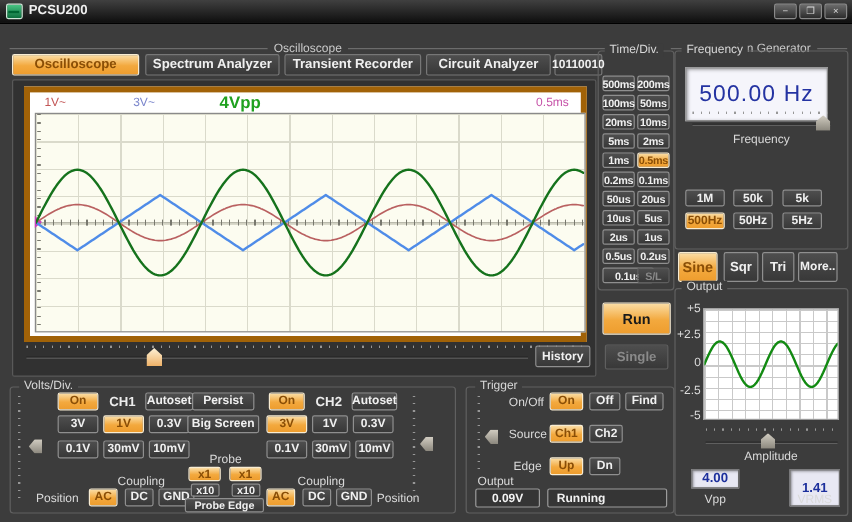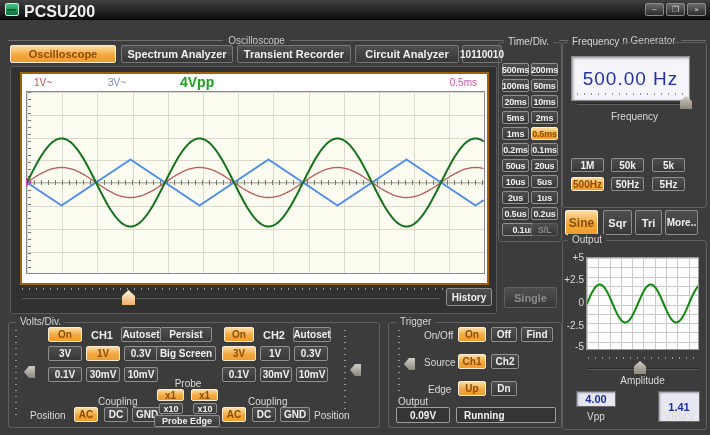--- a/index.html
+++ b/index.html
@@ -3,21 +3,21 @@
 <meta charset="utf-8">
 <style>
   html,body{margin:0;padding:0;background:#222;}
   #app{position:relative;width:710px;height:435px;background:#3c3c3c;overflow:hidden;
        font-family:"Liberation Sans",sans-serif;-webkit-font-smoothing:antialiased;}
   .abs{position:absolute;box-sizing:border-box;}
   
   .titlebar{left:0;top:0;width:710px;height:20px;background:linear-gradient(#404040,#0e0e0e);border-bottom:1px solid #000;}
   .appicon{left:5px;top:3px;width:14px;height:13px;background:linear-gradient(#49c584,#0c6e3c);border:1px solid #cfe8d8;border-radius:2px;}
   .appicon:after{content:"";position:absolute;left:1px;top:5px;width:9px;height:2px;background:#063;}
-  .apptitle{left:24px;top:3px;color:#f0f0f0;font-size:16px;font-weight:bold;}
+  .apptitle{left:24px;top:3px;color:#f0f0f0;font-size:11px;font-weight:bold;}
   .winbtn{width:19px;height:13px;background:linear-gradient(#6b6b6b,#2c2c2c);border:1px solid #8a8a8a;border-radius:2px;
           color:#d8d8d8;font-size:8px;line-height:11px;text-align:center;}
   
   .menubar{left:0;top:20px;width:710px;height:16px;display:flex;align-items:center;}
   .menu-item{color:#e6e6e6;font-size:11px;padding:0 8px;}
   .menu-dis{color:#8e8e8e;font-size:11px;padding:0 8px;}
   
   .sep{display:flex;align-items:center;gap:5px;color:#c9c9c9;font-size:10px;}
   .sep:before,.sep:after{content:"";flex:1;height:1px;background:#6c6c6c;}
   
@@ -28,21 +28,21 @@
   .dim{color:#8a8a8a!important;border-color:#5f5f5f!important;}
   .s9{font-size:9px;letter-spacing:-0.2px;}
   .lab{color:#dadada;font-size:10px;}
   .labb{color:#ececec;font-size:11px;font-weight:bold;}
   .cen{text-align:center;}
   
   .gbox{border:1px solid #606060;border-radius:3px;}
   .glab{background:#3c3c3c;padding:0 4px;color:#d8d8d8;font-size:10px;}
   
   .scopepanel{background:#313131;border:1px solid #595959;border-radius:2px;}
-  .scopewhite{background:#fff;border:2px solid #a16207;}
+  .scopewhite{background:#fff;border:5px solid #a16207;}
   .grid{background-color:#fcfcf0;border:1px solid #8a8a8a;
     background-image:repeating-linear-gradient(to right,#dadacb 0 1px,transparent 1px 35.2px),
                      repeating-linear-gradient(to bottom,#dadacb 0 1px,transparent 1px 22.8px);}
   .ctick{background-image:repeating-linear-gradient(to right,#77776d 0 1px,transparent 1px 7px);}
   .ltick{background-image:repeating-linear-gradient(to bottom,#77776d 0 1px,transparent 1px 7px);}
   .cline{background:#b9b9ab;}
   
   .hdots{height:2px;background-image:repeating-linear-gradient(to right,#979797 0 1px,transparent 1px 7px);}
   .vdots{width:2px;background-image:repeating-linear-gradient(to bottom,#979797 0 1px,transparent 1px 6px);}
   .htrack{height:2px;background:#262626;border-bottom:1px solid #5f5f5f;}
@@ -129,20 +129,21 @@
   <div class="abs btn s9" style="left:531px;top:159px;width:27px;height:13px">20us</div>
   <div class="abs btn s9" style="left:502px;top:175px;width:27px;height:13px">10us</div>
   <div class="abs btn s9" style="left:531px;top:175px;width:27px;height:13px">5us</div>
   <div class="abs btn s9" style="left:502px;top:191px;width:27px;height:13px">2us</div>
   <div class="abs btn s9" style="left:531px;top:191px;width:27px;height:13px">1us</div>
   <div class="abs btn s9" style="left:502px;top:207px;width:27px;height:13px">0.5us</div>
   <div class="abs btn s9" style="left:531px;top:207px;width:27px;height:13px">0.2us</div>
   <div class="abs btn s9" style="left:502px;top:223px;width:43px;height:13px">0.1us</div>
   <div class="abs btn s9 dim" style="left:531px;top:223px;width:27px;height:13px">S/L</div>
 
+  <div class="abs btn on" style="left:502px;top:252px;width:57px;height:27px;font-size:12px;color:#1a1a1a!important">Run</div>
   <div class="abs btn dim" style="left:504px;top:287px;width:53px;height:21px;font-size:11px">Single</div>
 
   <div class="abs gbox" style="left:562px;top:42px;width:145px;height:166px"></div>
   <span class="abs glab" style="left:568px;top:36px">Frequency</span>
   <div class="abs fdisp" style="left:571px;top:56px;width:119px;height:45px">500.00 Hz</div>
   <div class="abs hdots" style="left:577px;top:93px;width:115px"></div>
   <div class="abs htrack" style="left:577px;top:103px;width:115px"></div>
   <div class="abs hup h-gray" style="left:680px;top:96px;width:12px;height:13px"></div>
   <div class="abs lab cen" style="left:562px;top:111px;width:145px">Frequency</div>
   <div class="abs btn" style="left:571px;top:158px;width:33px;height:14px">1M</div>

